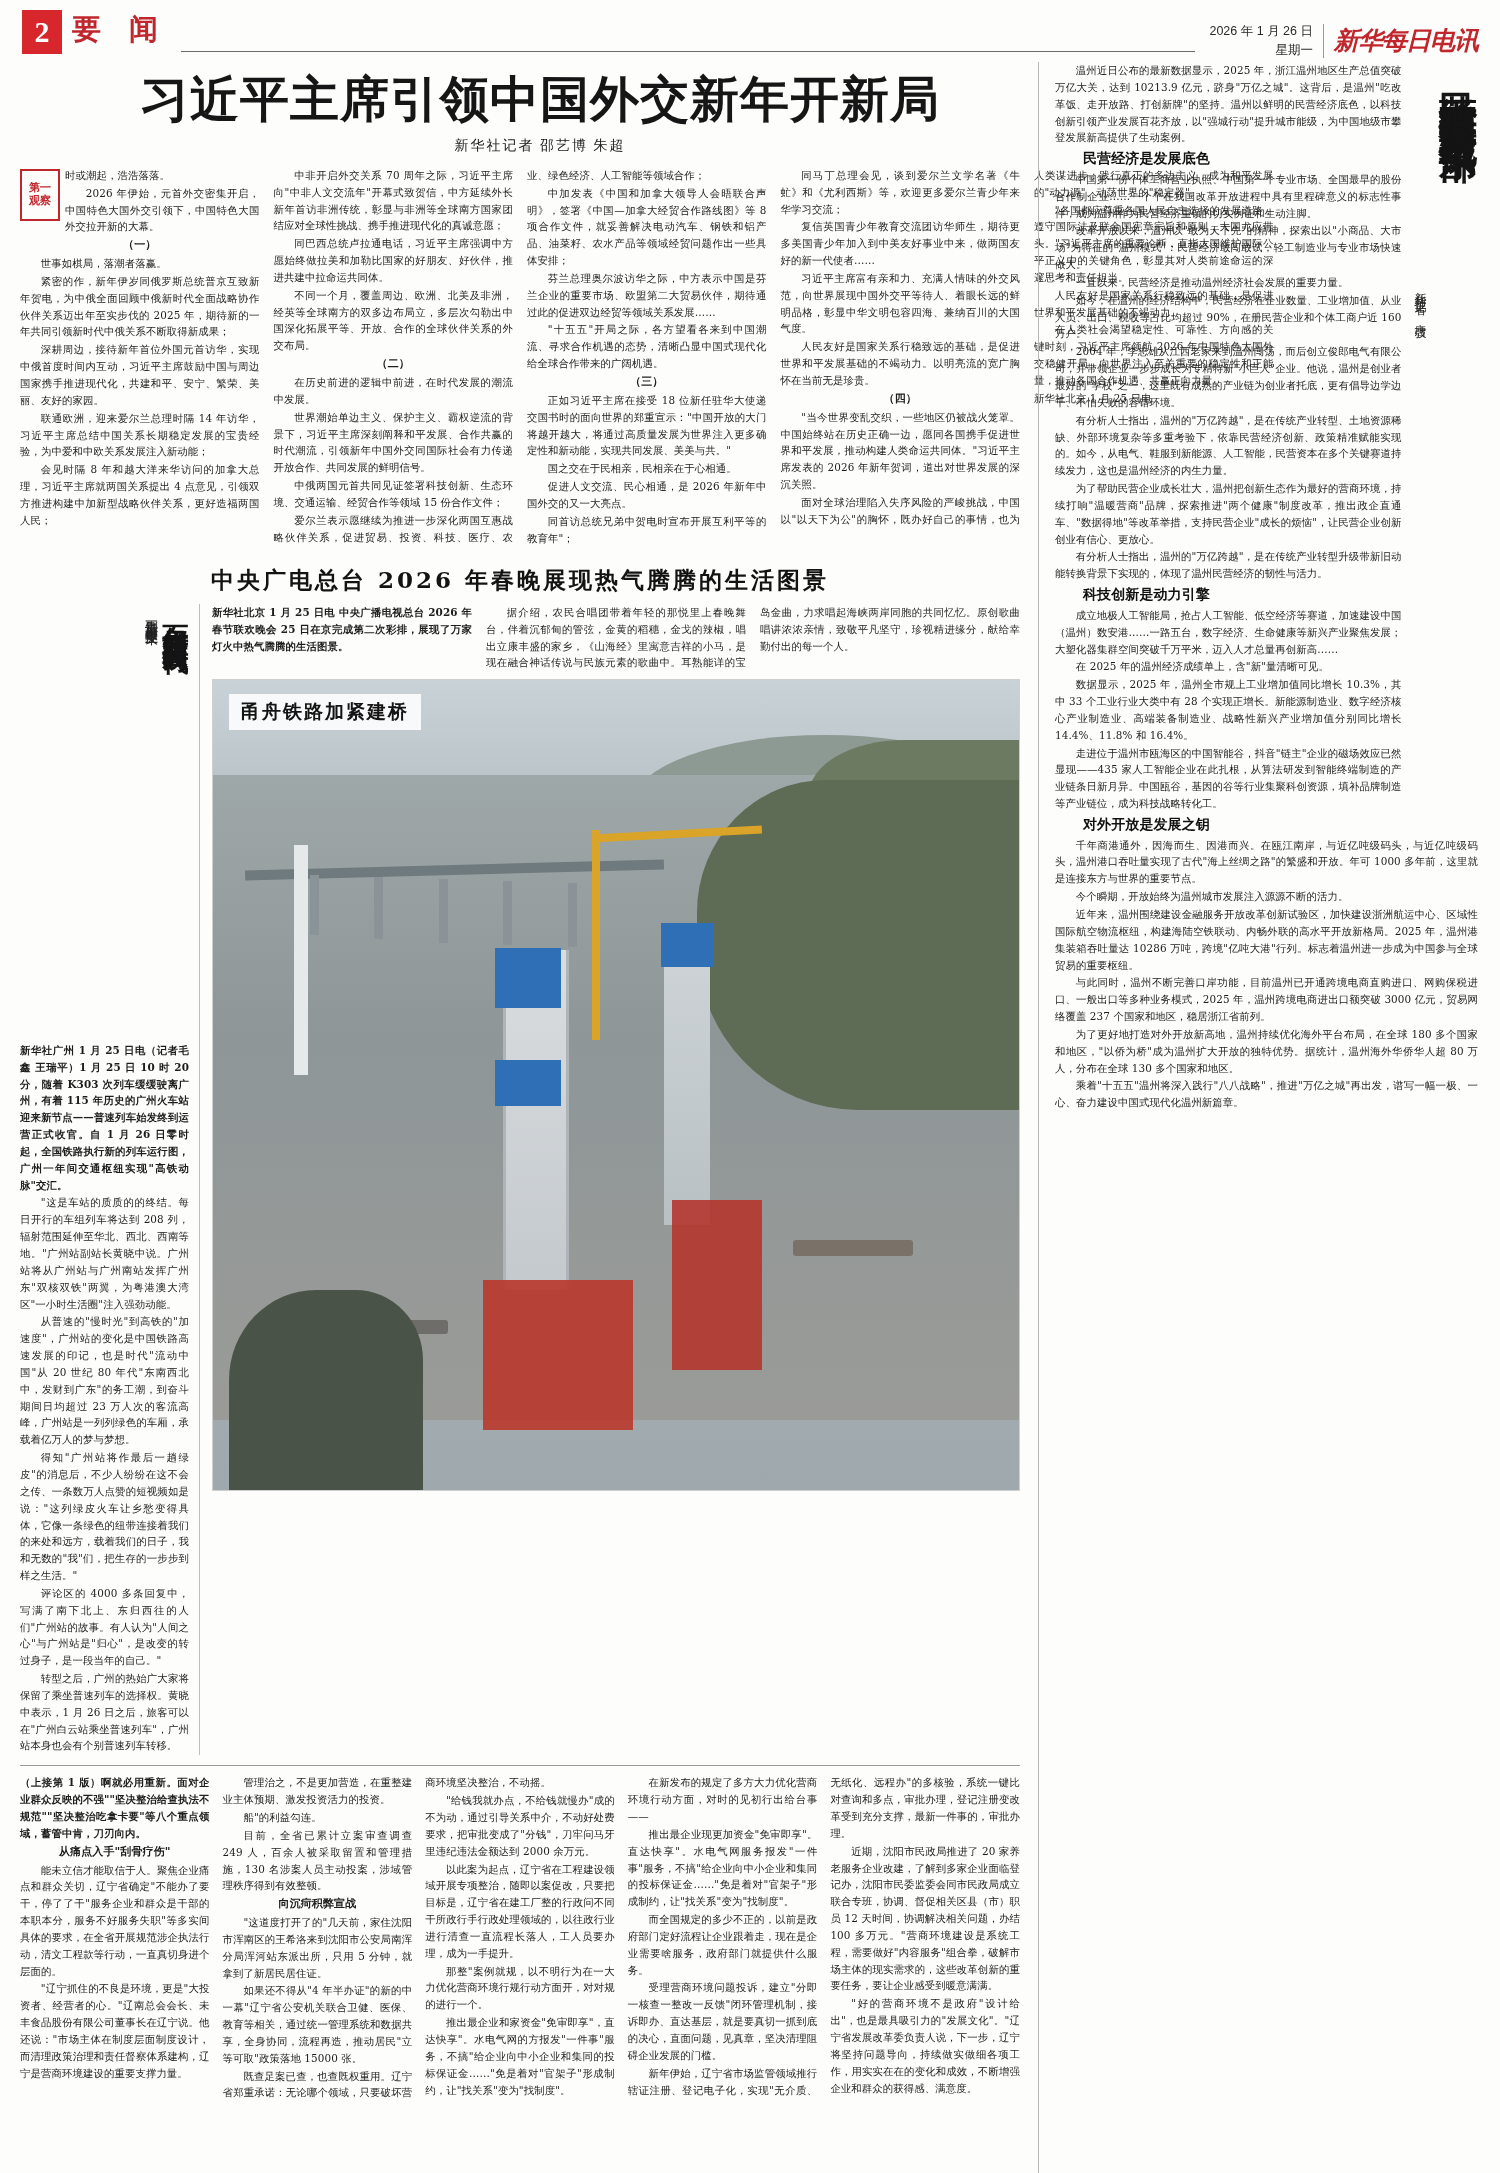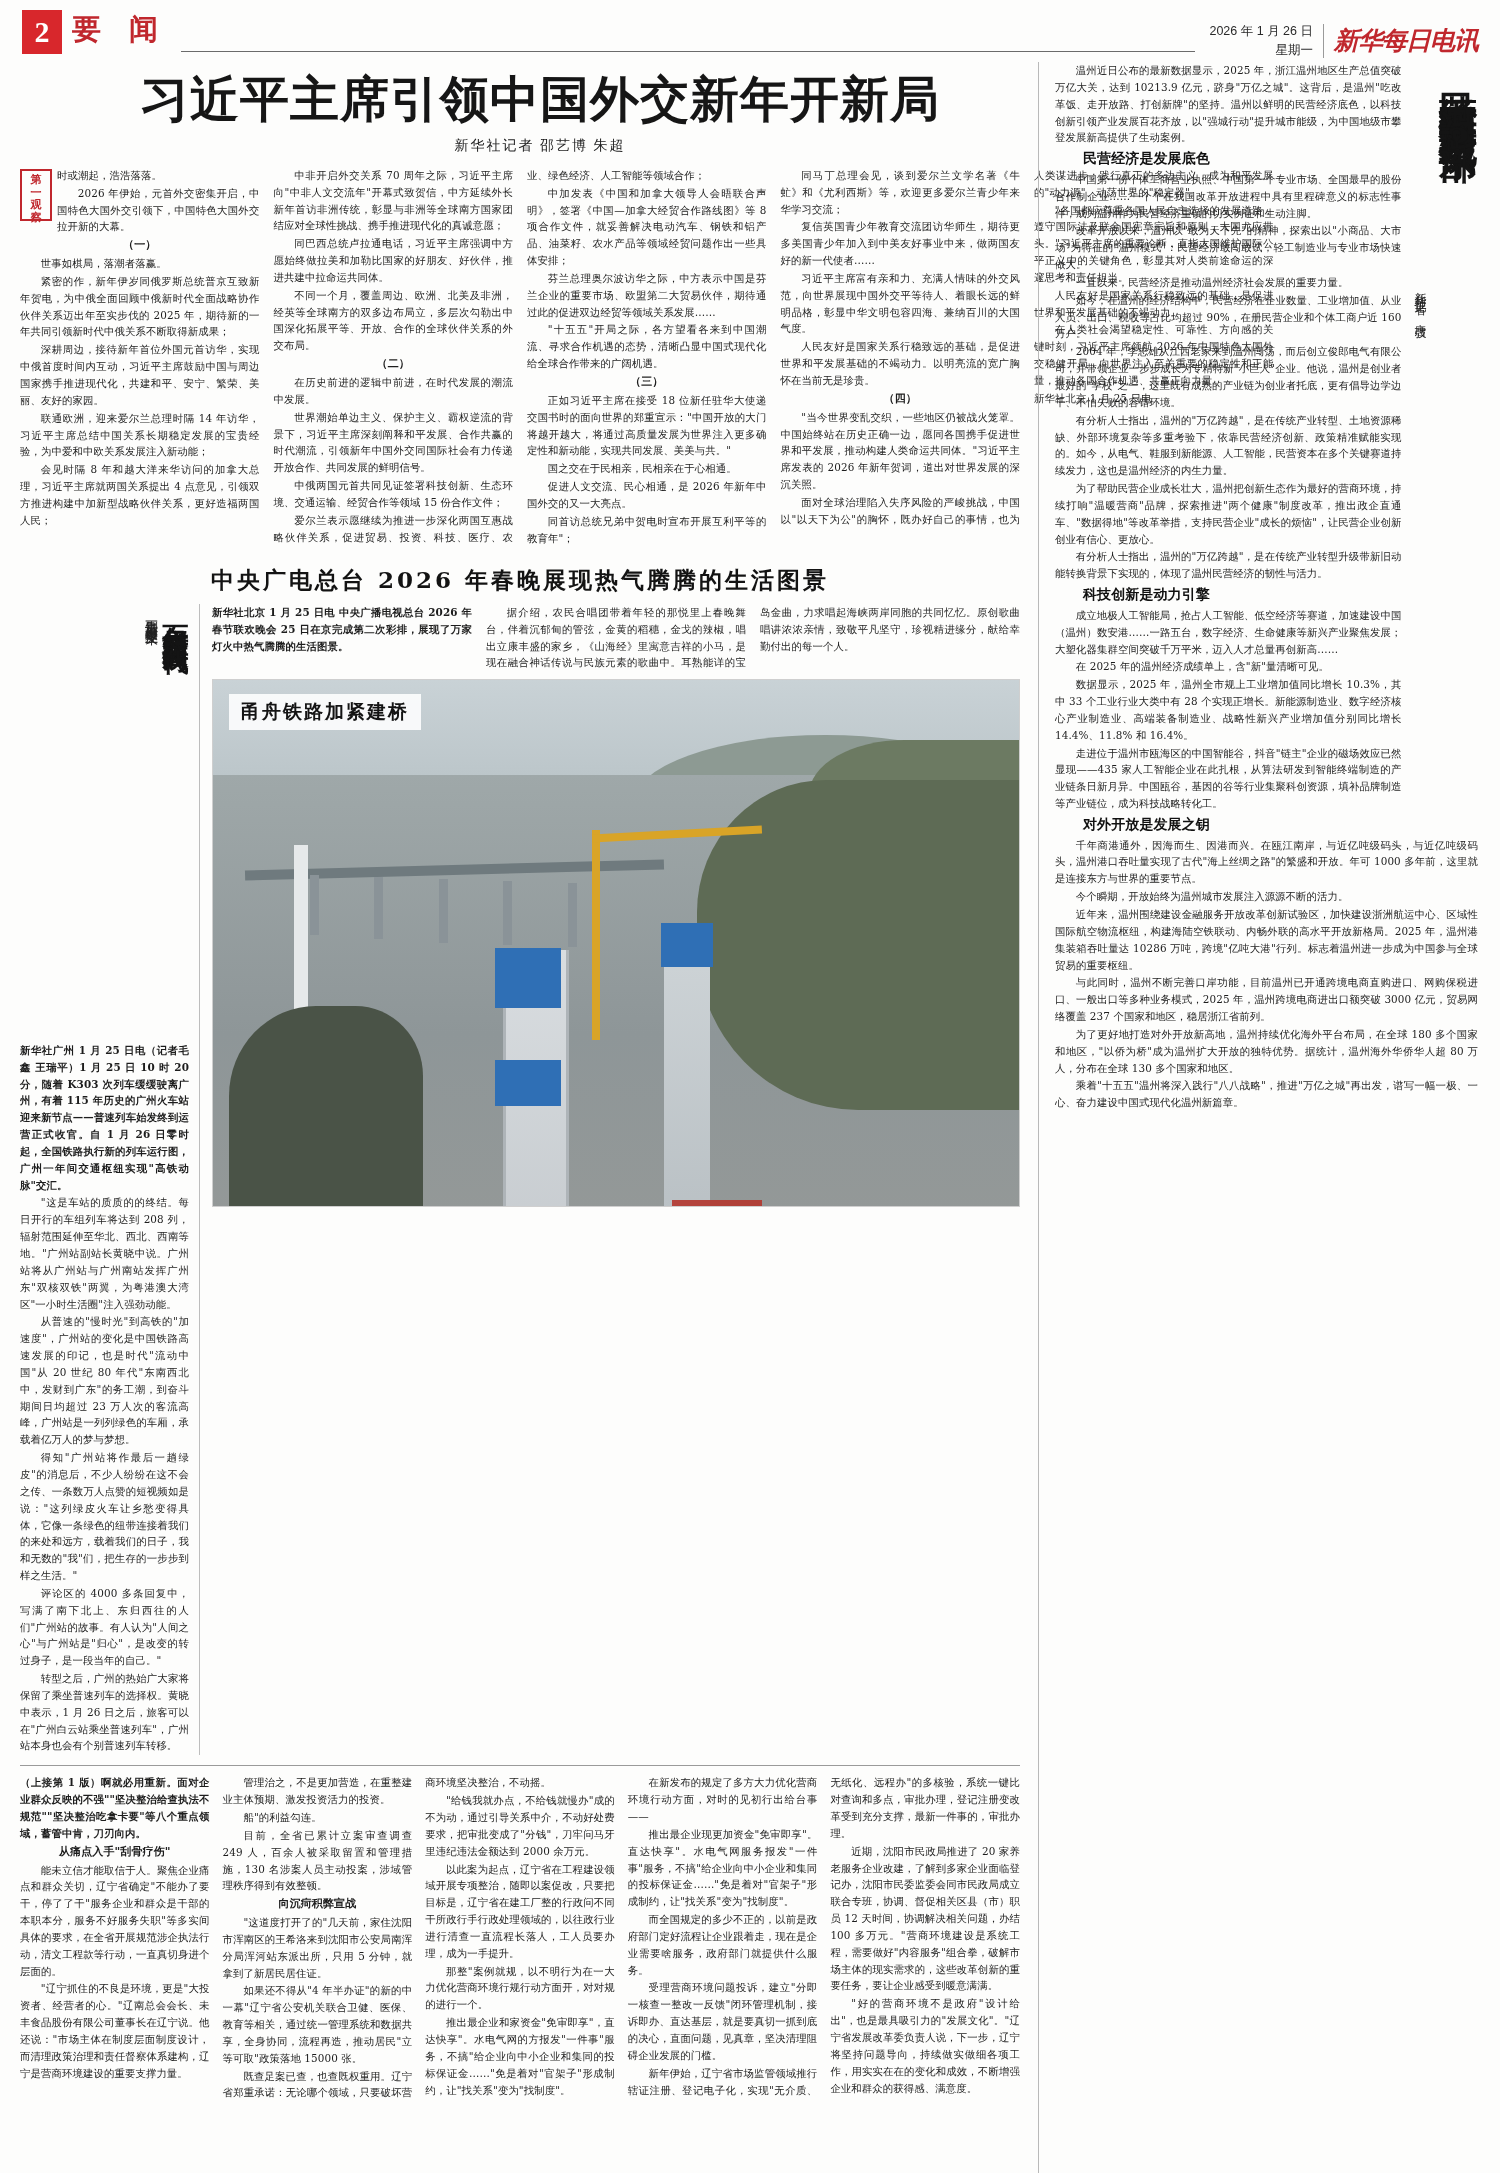--- a/index.html
+++ b/index.html
@@ -160,21 +160,21 @@
     text-align: center;
     font-weight: bold;
     text-indent: 0 !important;
     margin: 3px 0 3px 0;
     font-size: 11px;
   }
 
   
   .seal {
     float: left;
-    width: 32px;
+    width: 40px;
     height: 52px;
     border: 2px solid #c0272d;
     color: #c0272d;
     font-size: 11px;
     font-weight: bold;
     line-height: 1.15;
     text-align: center;
     padding: 3px;
     box-sizing: border-box;
     margin: 2px 5px 2px 0;
@@ -250,21 +250,21 @@
     text-align: center;
     font-size: 23px;
     font-weight: bold;
     font-family: "DejaVu Serif", serif;
     letter-spacing: 3px;
     margin: 8px 0 8px 0;
     color: #131313;
   }
   .photo-frame {
     width: 100%;
-    height: 528px;
+    height: 812px;
     position: relative;
     overflow: hidden;
     background: linear-gradient(#b9c3c6, #9fa9ad);
     border: 1px solid #cfcfcf;
     box-sizing: border-box;
   }
   .photo-caption-bar {
     position: absolute;
     top: 14px; left: 16px;
     background: rgba(255,255,255,0.88);

